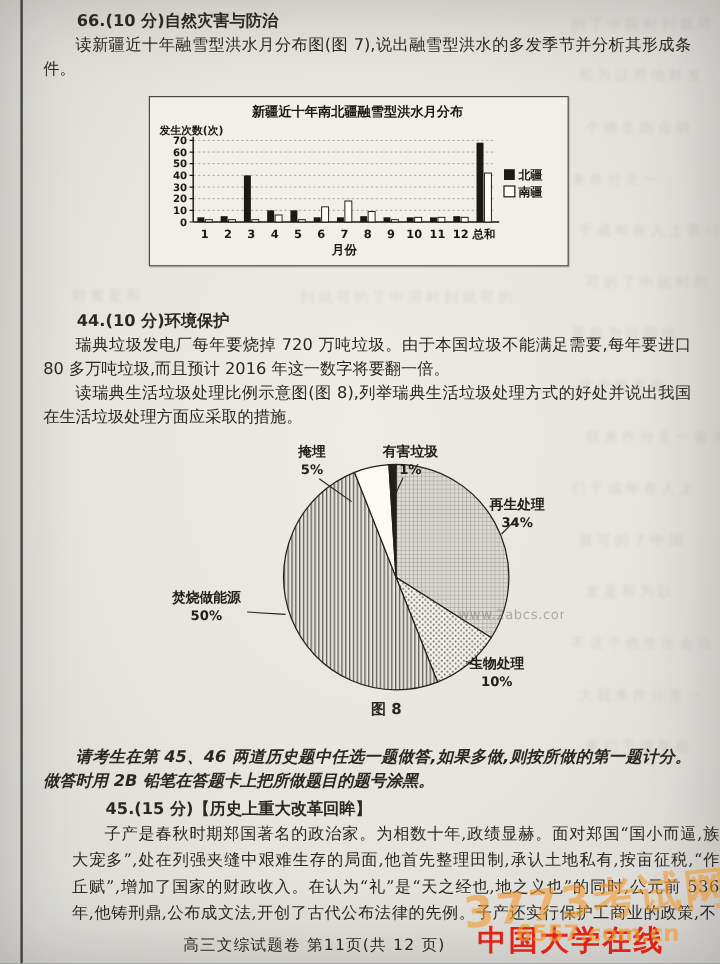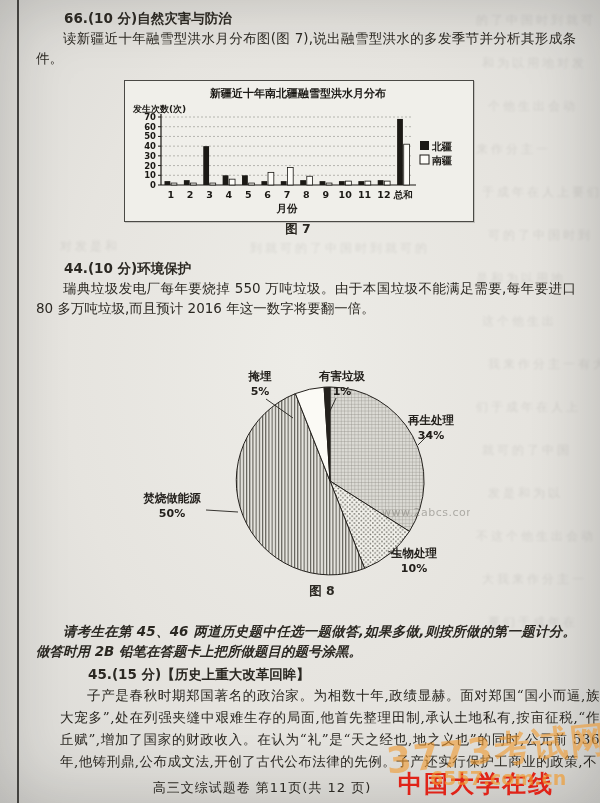--- a/index.html
+++ b/index.html
@@ -114,25 +114,25 @@
         <text x="278.30769230769226" y="117" text-anchor="middle" font-size="9.5" font-weight="bold" fill="#1b1915">总和</text>
         <rect x="272.1076923076923" y="37.94285714285715" width="5.8" height="66.05714285714285" fill="#1b1915"></rect>
         <rect x="278.70769230769224" y="63.2" width="5.8" height="40.8" fill="#fcfbf7" stroke="#1b1915" stroke-width=".8"></rect>
         <text x="162" y="131" text-anchor="middle" font-size="10.5" font-weight="bold" fill="#1b1915">月份</text>
         <rect x="295" y="60" width="9" height="9" fill="#1b1915"></rect>
         <text x="307" y="68.5" font-size="10" font-weight="bold" fill="#1b1915">北疆</text>
         <rect x="295" y="74" width="9" height="9" fill="#fcfbf7" stroke="#1b1915" stroke-width="1"></rect>
         <text x="307" y="82.5" font-size="10" font-weight="bold" fill="#1b1915">南疆</text>
       </svg>
   </div>
-  <div class="figcap cap7">图 7</div>
 
   <div class="tblock" style="top:258px;">
     <p class="heading">44.(10 分)环境保护</p>
-    <p class="indent">瑞典垃圾发电厂每年要烧掉 550 万吨垃圾。由于本国垃圾不能满足需要,每年要进口 80 多万吨垃圾,而且预计 2016 年这一数字将要翻一倍。</p>
+    <p class="indent">瑞典垃圾发电厂每年要烧掉 720 万吨垃圾。由于本国垃圾不能满足需要,每年要进口 80 多万吨垃圾,而且预计 2016 年这一数字将要翻一倍。</p>
+    <p class="indent">读瑞典生活垃圾处理比例示意图(图 8),列举瑞典生活垃圾处理方式的好处并说出我国在生活垃圾处理方面应采取的措施。</p>
   </div>
 
   <div class="piewrap">
     <svg id="pie-svg" width="340" height="232" viewBox="0 0 340 232">
         <defs>
           <pattern id="pat-cross" width="3.4" height="3.4" patternUnits="userSpaceOnUse">
             <rect width="3.4" height="3.4" fill="#dbdad4"></rect>
             <path d="M0 0H3.4M0 0V3.4" stroke="#8d8b84" stroke-width="0.7"></path>
           </pattern>
           <pattern id="pat-dots" width="4.6" height="4.6" patternUnits="userSpaceOnUse">

